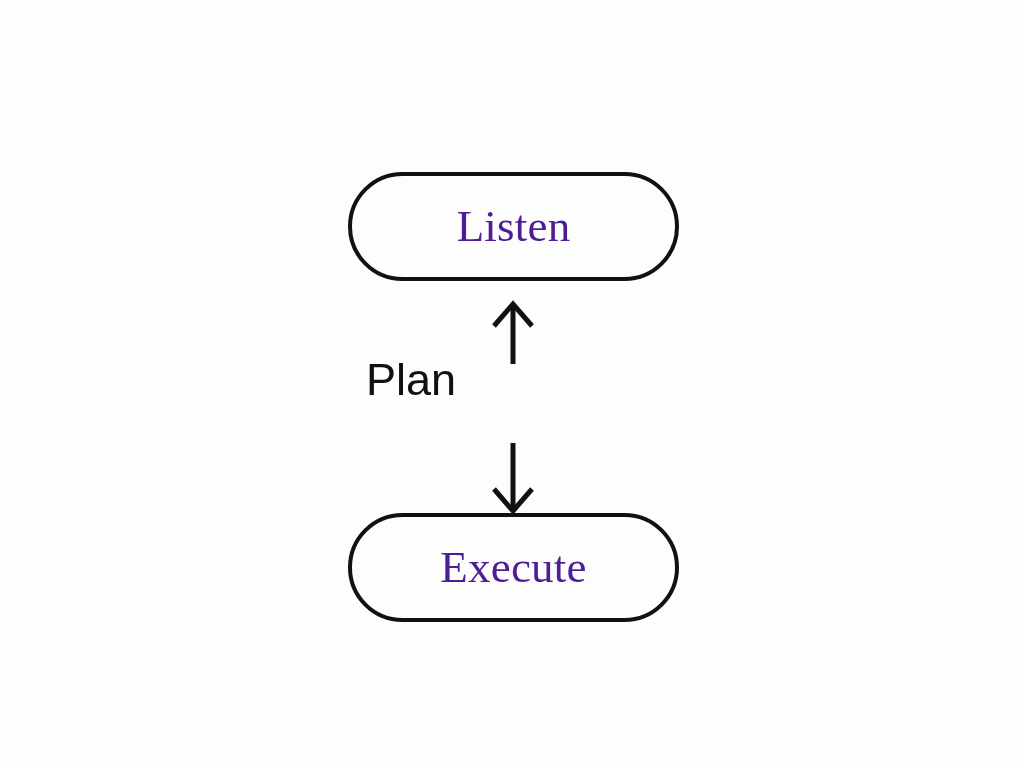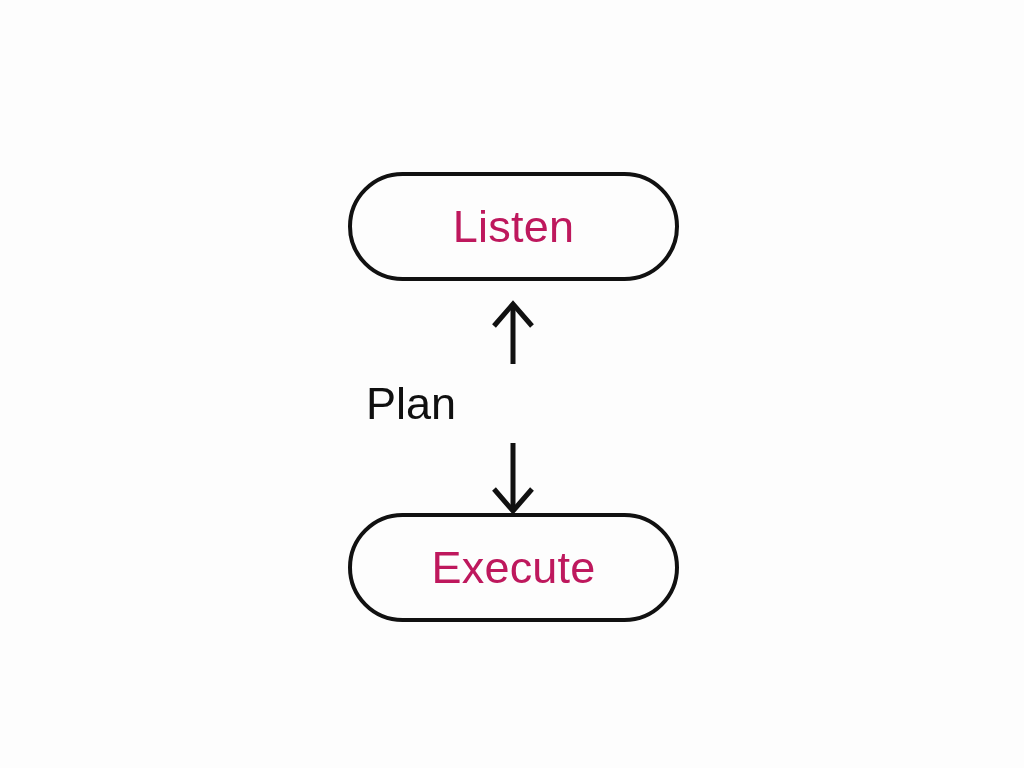--- a/index.html
+++ b/index.html
@@ -34,24 +34,24 @@
     background: #fdfdfd;
     display: flex;
     align-items: center;
     justify-content: center;
   }
 
   #node-listen  { top: 172px; }
   #node-execute { top: 513px; }
 
   .node-label {
-    font-family: Liberation Sans, sans-serif;
+    font-family: Liberation Serif, serif;
     font-size: 45px;
     font-weight: 400;
-    color: #be185d;
+    color: #4c1d95;
     line-height: 1;
     letter-spacing: 0.2px;
     white-space: nowrap;
     user-select: none;
   }
 
   
   #connector-layer {
     position: absolute;
     left: 0;
@@ -61,21 +61,21 @@
     pointer-events: none;
   }
   #connector-layer .hit {
     pointer-events: auto;
   }
 
   
   #edge-label-plan {
     position: absolute;
     left: 0;
-    top: 381px;
+    top: 357px;
     width: 822px;
     text-align: center;
     font-family: "Liberation Sans", sans-serif;
     font-size: 45px;
     font-weight: 400;
     color: #101010;
     line-height: 1;
     white-space: nowrap;
     user-select: none;
   }

